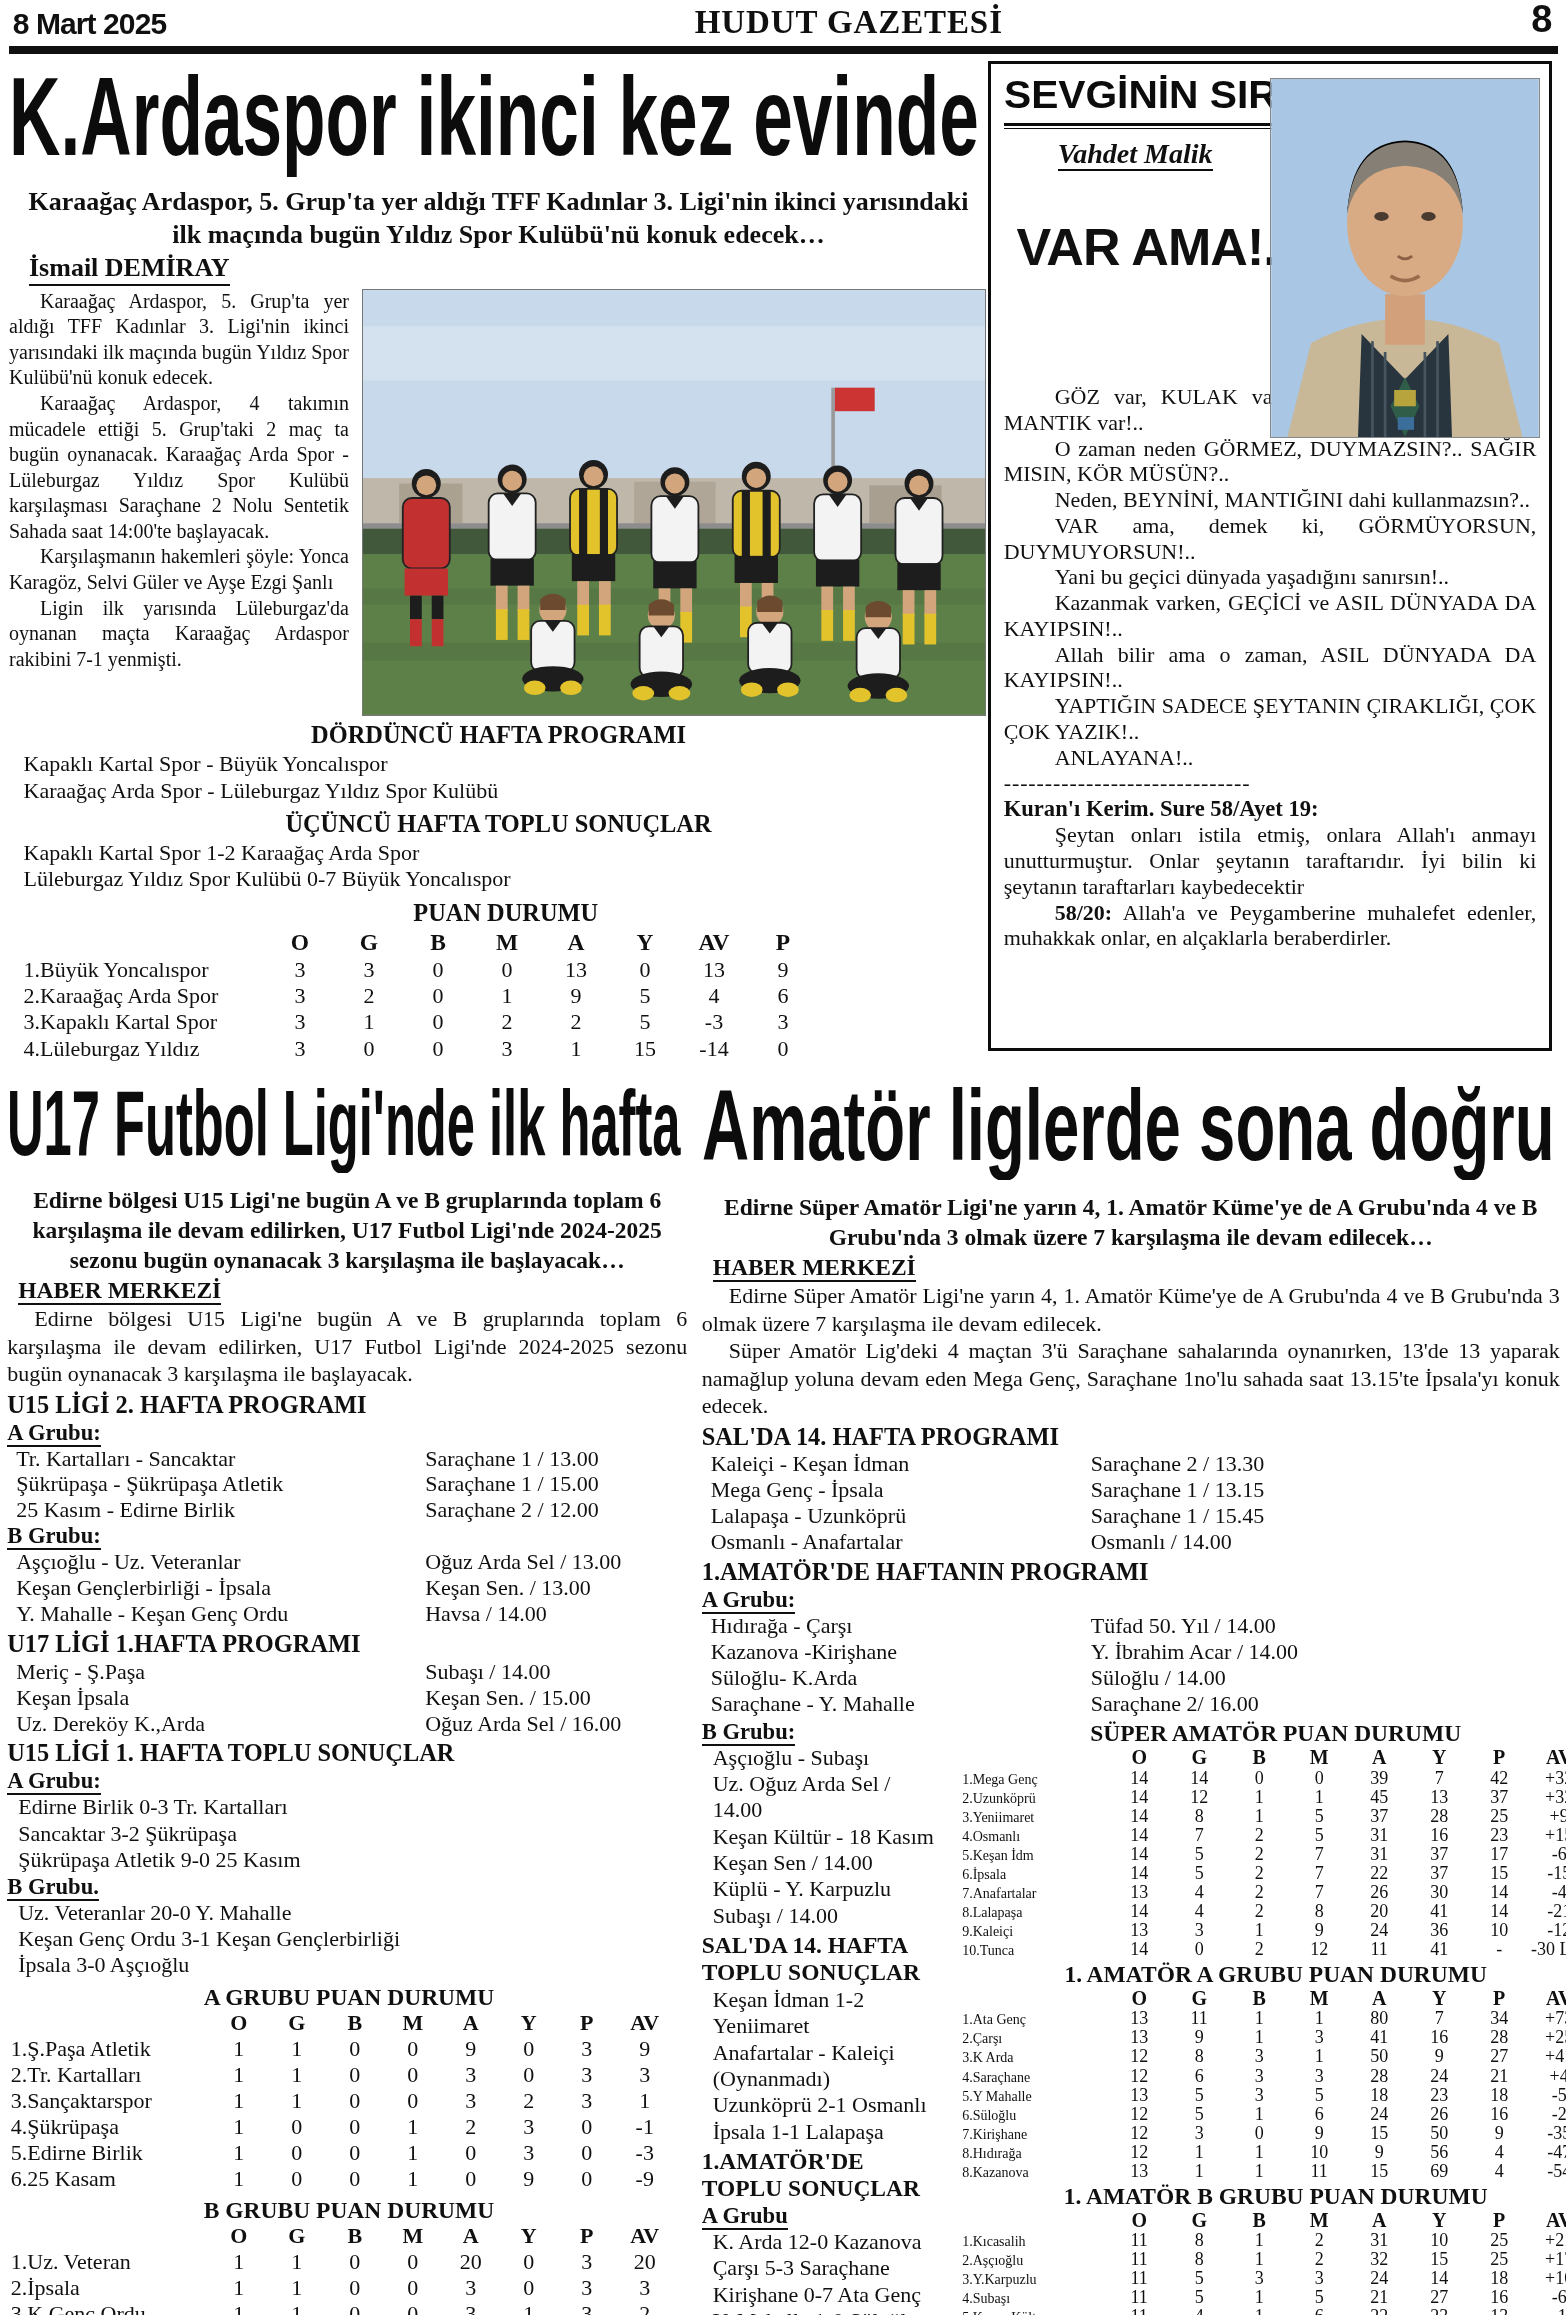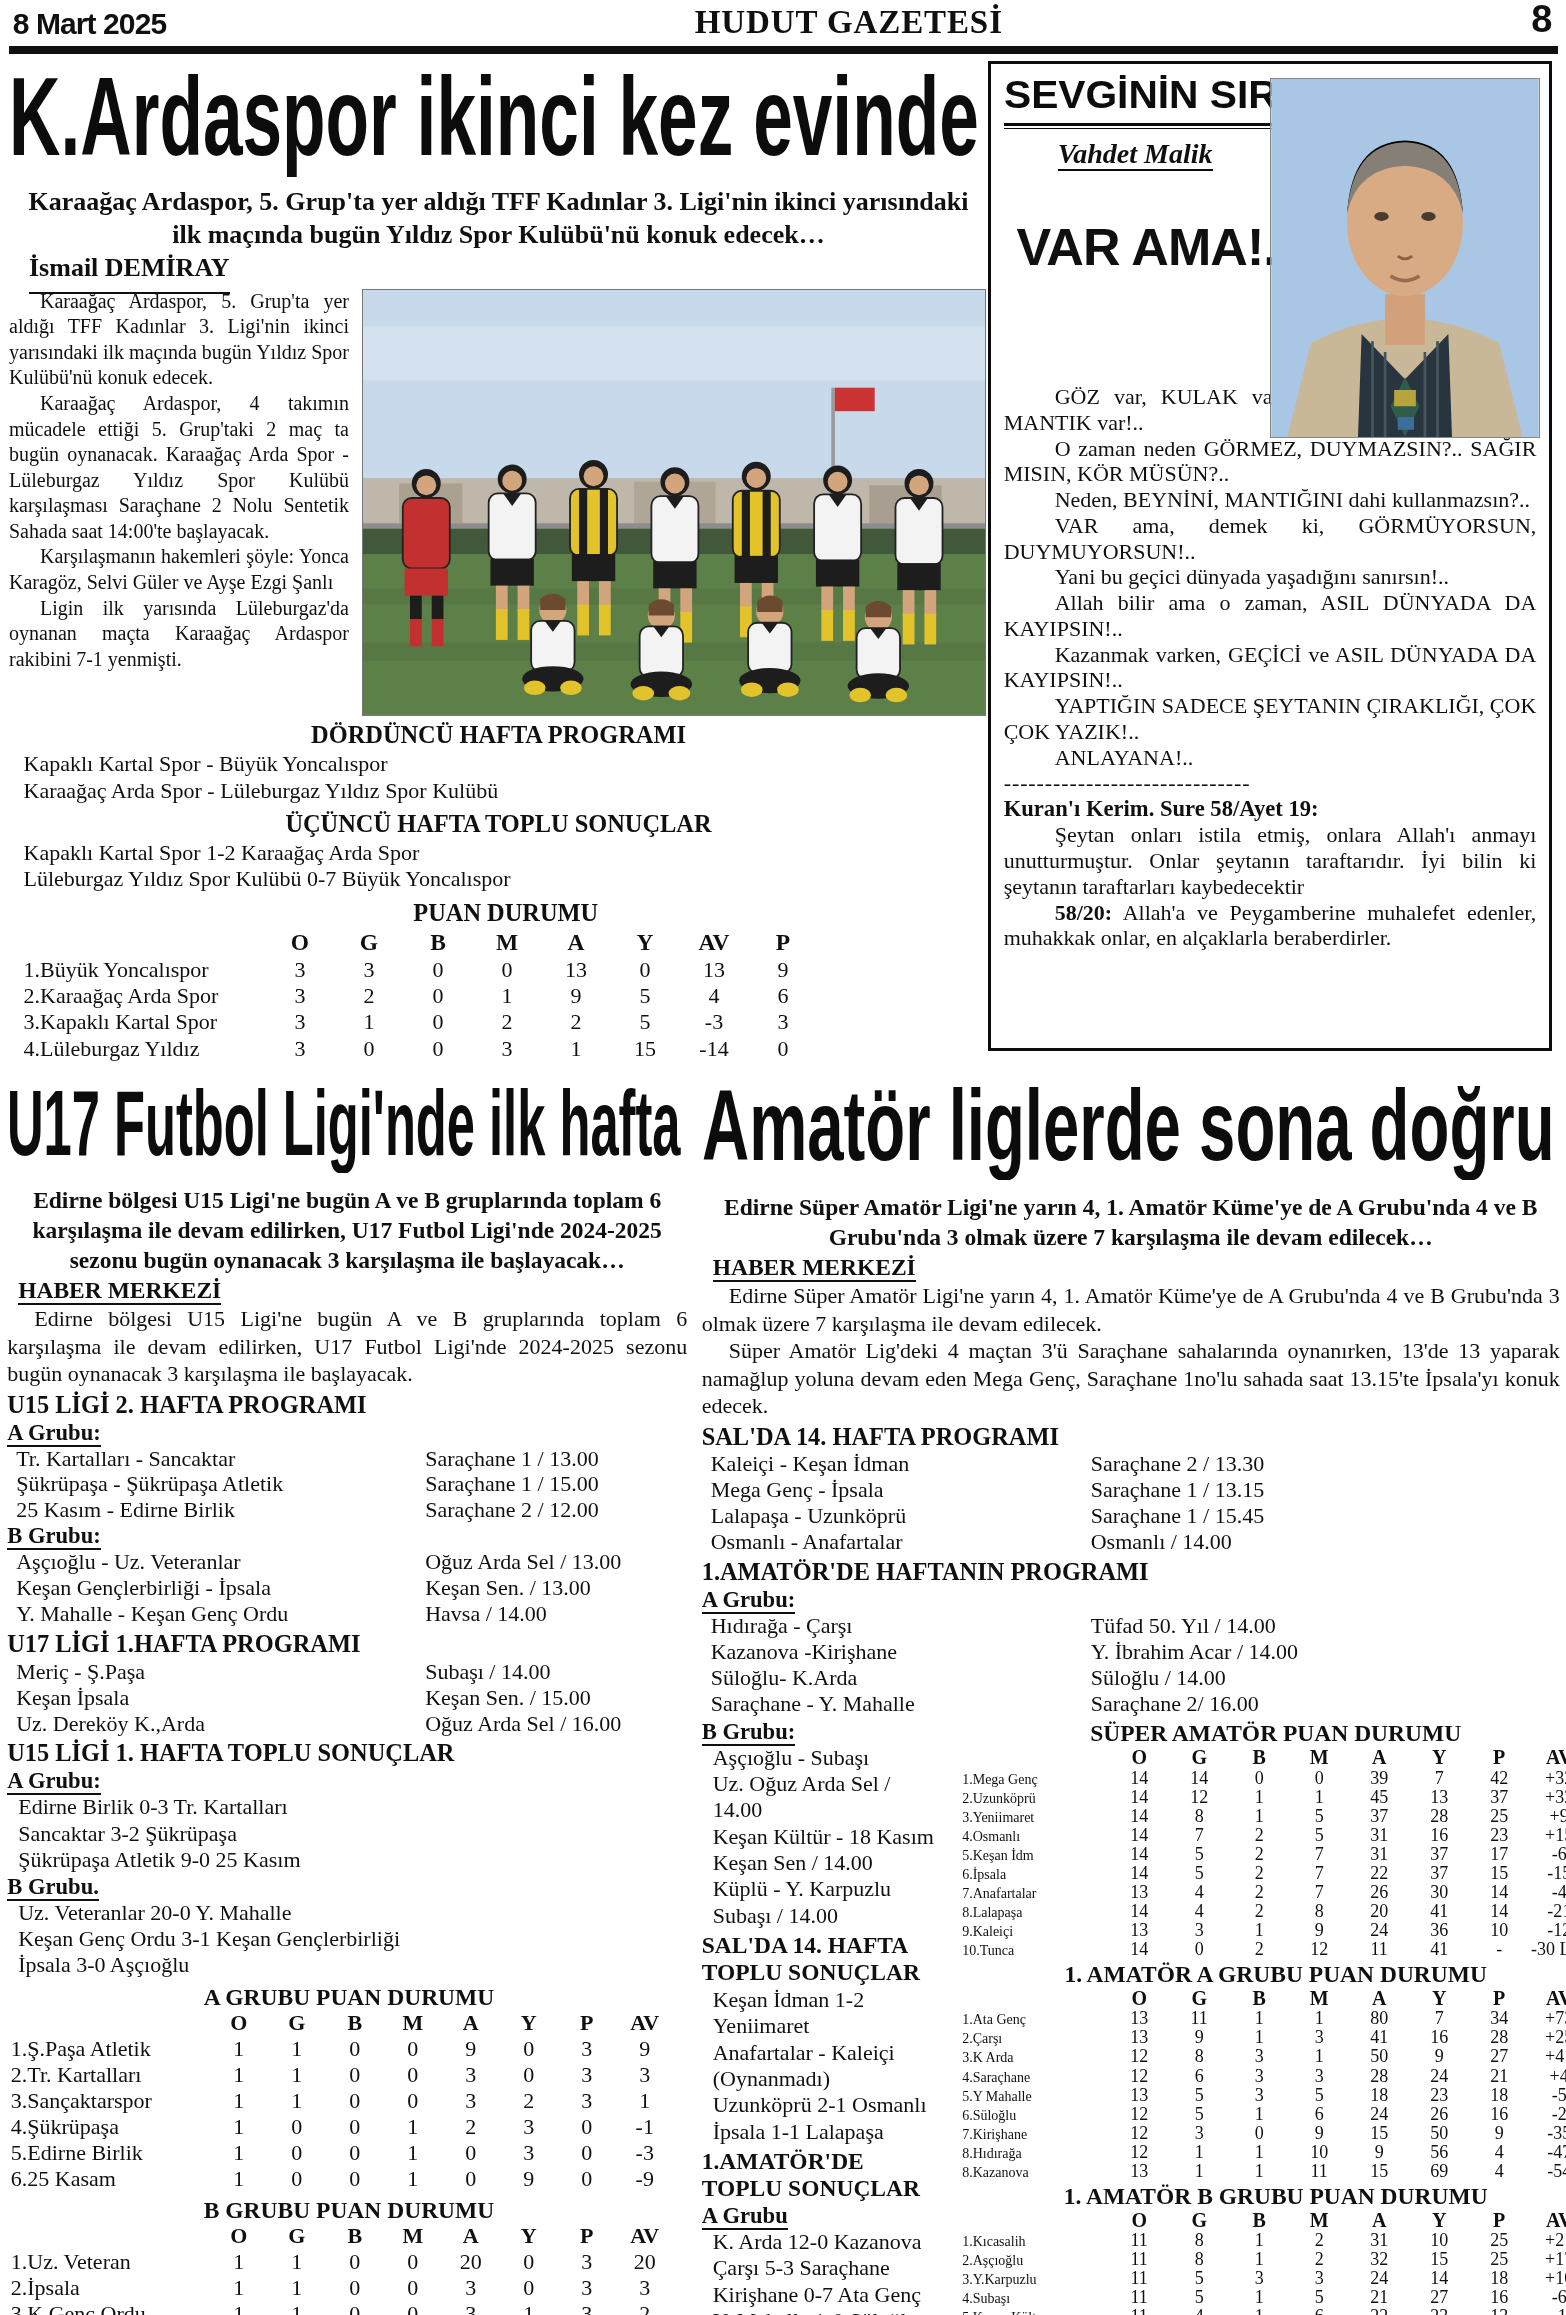--- a/index.html
+++ b/index.html
@@ -12,21 +12,21 @@
   .m-date{font-family:"Liberation Sans",sans-serif;font-weight:bold;font-size:30px;letter-spacing:-0.9px;}
   .m-title{font-family:"Liberation Serif",serif;font-weight:bold;font-size:33px;letter-spacing:0.9px;}
   .m-page{font-family:"Liberation Sans",sans-serif;font-weight:bold;font-size:38px;letter-spacing:-1.8px;}
   .rule{height:8.1px;background:#101010;margin:2.7px 9px 0 9px;}
 
   .top-section{display:flex;height:1018px;overflow:hidden;padding:7.2px 7.2px 0 9px;box-sizing:border-box;gap:0;}
   .a1{width:979px;flex:none;}
   .headline-svg text{font-family:"Liberation Sans",sans-serif;font-weight:bold;fill:#0c0c0c;}
   .a1-sub{font-weight:bold;font-size:26px;line-height:1.25;text-align:center;margin:5.4px 9px 1.8px 9px;}
   .byline{font-weight:bold;font-size:26px;margin:1.8px 0 5.4px 20px;}
-  .byline span{border-bottom:2.7px solid #101010;padding-bottom:10px;}
+  .byline span{border-bottom:2.7px solid #101010;padding-bottom:2px;}
   .a1-row{display:flex;gap:12.7px;}
   .a1-body{width:340px;flex:none;font-size:20px;line-height:1.28;text-align:justify;}
   .a1-body p{margin:0;text-indent:31px;}
   .photo{flex:none;border:0.9px solid #777;}
   .sec-title{font-weight:bold;font-size:24.4px;text-align:center;margin:5.4px 0 1.8px 0;}
   .plain-list div.line{font-size:22px;line-height:1.22;margin-left:14.5px;}
   .st{margin-left:14.5px;}
   .st-title{font-weight:bold;font-size:24.4px;text-align:center;margin:5.4px 0 1.8px 0;}
   .st-head,.st-row{display:flex;align-items:baseline;}
   .st-head{font-weight:bold;}
@@ -298,22 +298,22 @@
     <div class="sv-head">VAR AMA!..</div>
 
     <div class="sv-body">
       <div>
 
       <p class="sv-p">GÖZ var, KULAK var. Ayrıca BEYİN, YÜREK, MANTIK var!..</p>
           <p class="sv-p">O zaman neden GÖRMEZ, DUYMAZSIN?.. SAĞIR MISIN, KÖR MÜSÜN?..</p>
           <p class="sv-p">Neden, BEYNİNİ, MANTIĞINI dahi kullanmazsın?..</p>
           <p class="sv-p">VAR ama, demek ki, GÖRMÜYORSUN, DUYMUYORSUN!..</p>
           <p class="sv-p">Yani bu geçici dünyada yaşadığını sanırsın!..</p>
+          <p class="sv-p">Kazanmak varken, GEÇİCİ ve ASIL DÜNYADA DA KAYIPSIN!..</p>
           <p class="sv-p">Allah bilir ama o zaman, ASIL DÜNYADA DA KAYIPSIN!..</p>
-          <p class="sv-p">Kazanmak varken, GEÇİCİ ve ASIL DÜNYADA DA KAYIPSIN!..</p>
           <p class="sv-p">YAPTIĞIN SADECE ŞEYTANIN ÇIRAKLIĞI, ÇOK ÇOK YAZIK!..</p>
           <p class="sv-p">ANLAYANA!..</p>
         </div>
       <div class="sv-divider">------------------------------</div>
       <p class="sv-verse-title">Kuran'ı Kerim. Sure 58/Ayet 19:</p>
       <p class="sv-verse">Şeytan onları istila etmiş, onlara Allah'ı anmayı unutturmuştur. Onlar şeytanın taraftarıdır. İyi bilin ki şeytanın taraftarları kaybedecektir</p>
       <p class="sv-verse"><span class="sv-v2label">58/20:</span><span> Allah'a ve Peygamberine muhalefet edenler, muhakkak onlar, en alçaklarla beraberdirler.</span></p>
     </div>
   </div>
 </div>

